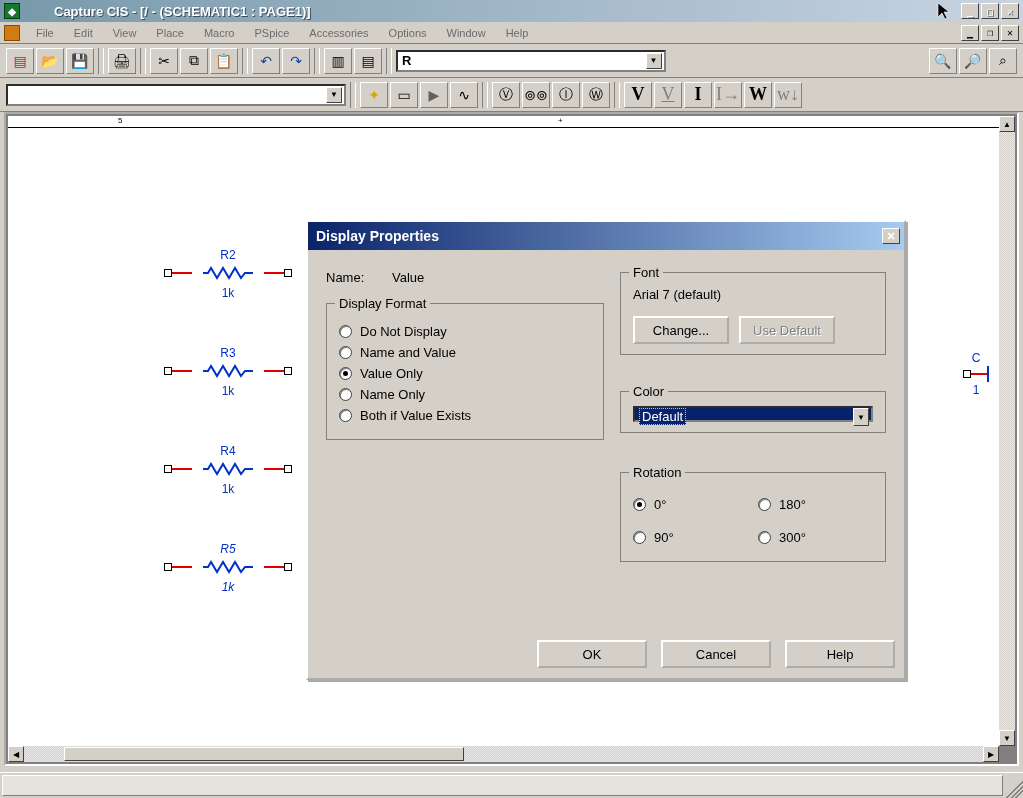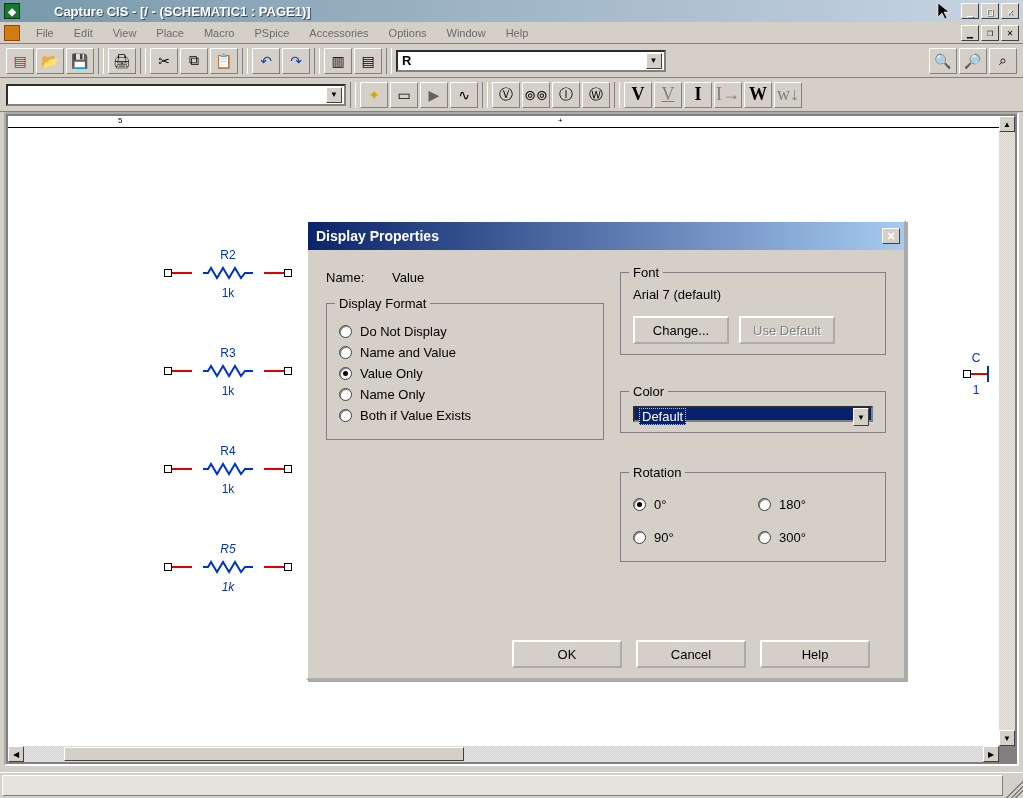--- a/index.html
+++ b/index.html
@@ -336,21 +336,21 @@
   }
   .rot-grid {
     display:grid;
     grid-template-columns: 1fr 1fr;
     gap:6px 10px;
     padding-top:4px;
   }
 
   .dlg-buttons {
     position:absolute;
-    bottom:14px; right:34px;
+    bottom:14px; right:9px;
     display:flex; gap:14px;
   }
   .dlg-buttons .btn { min-width:110px; }
 
   
   .statusbar {
     position:absolute;
     left:0; right:0; bottom:0;
     height:26px;
     background:#d4d0c8;

